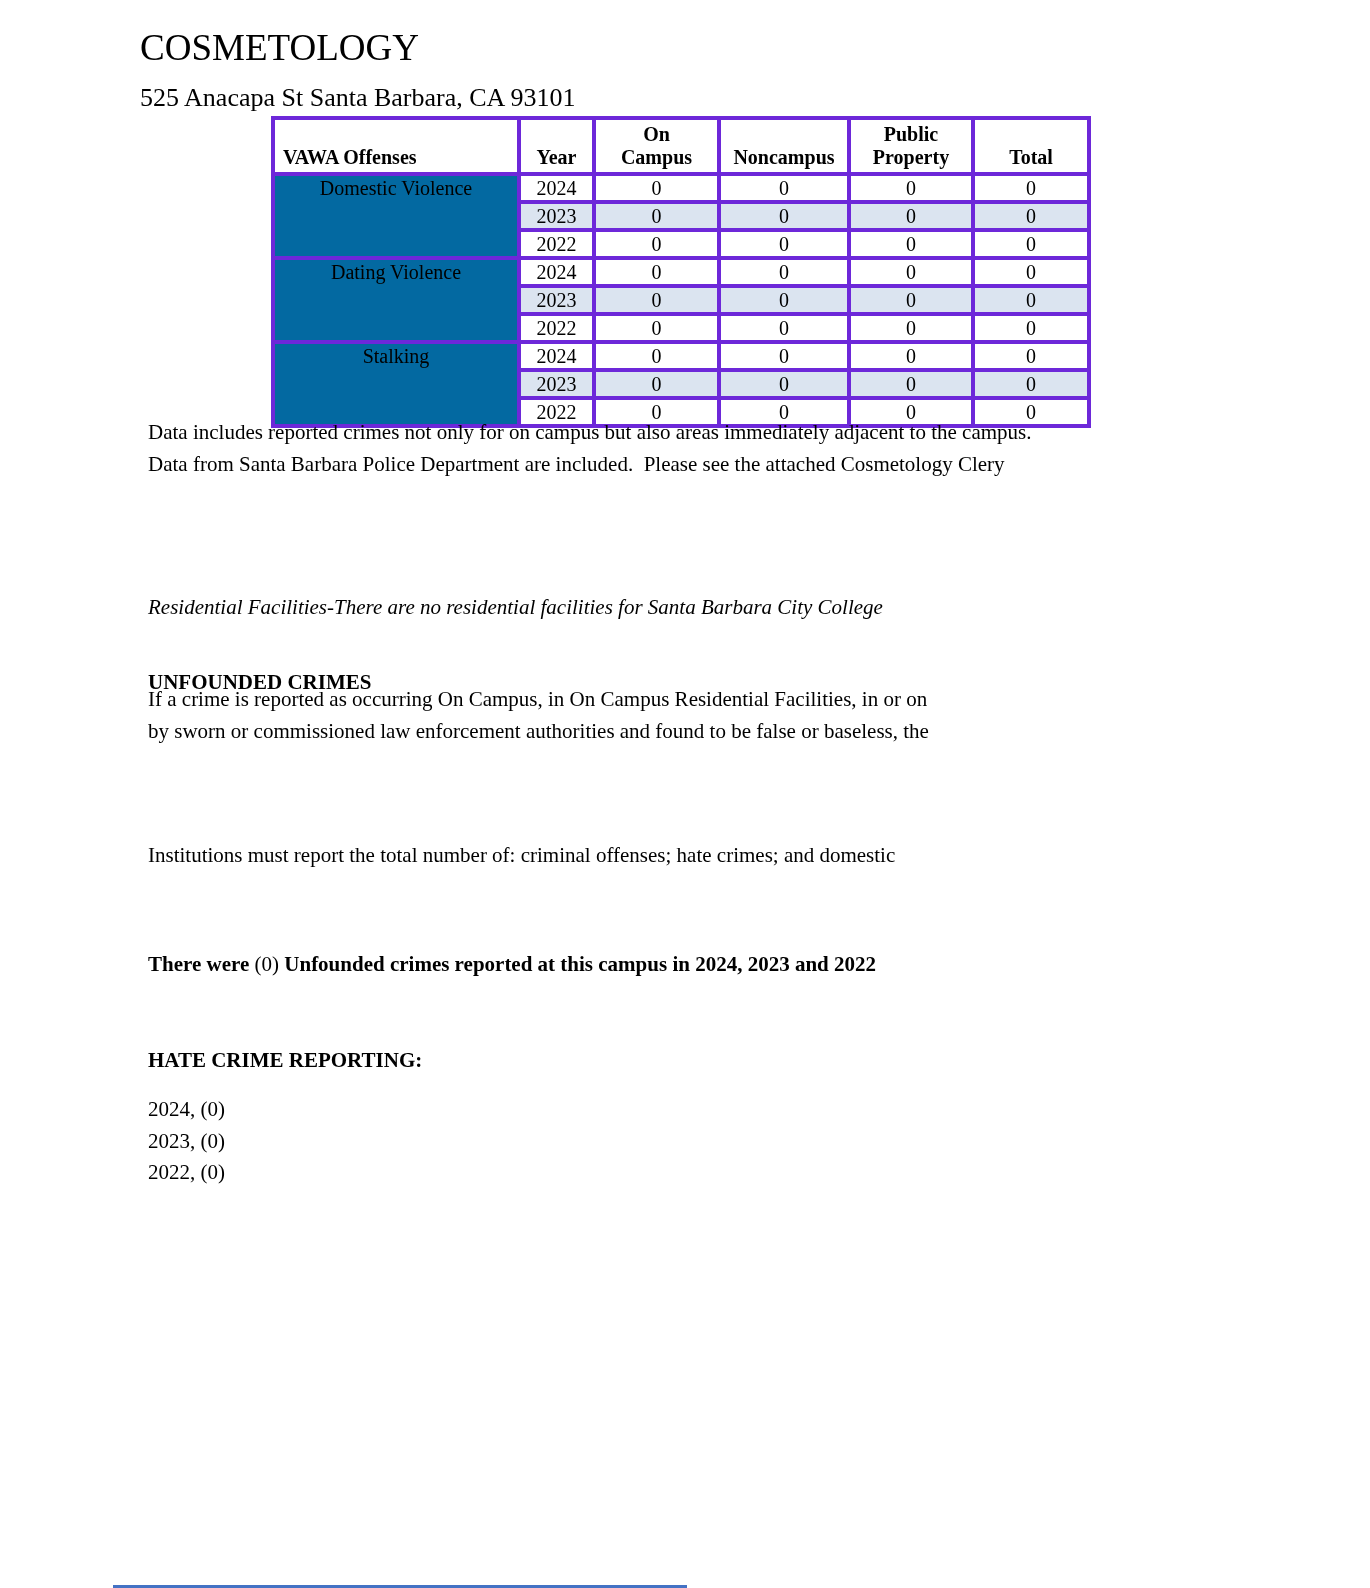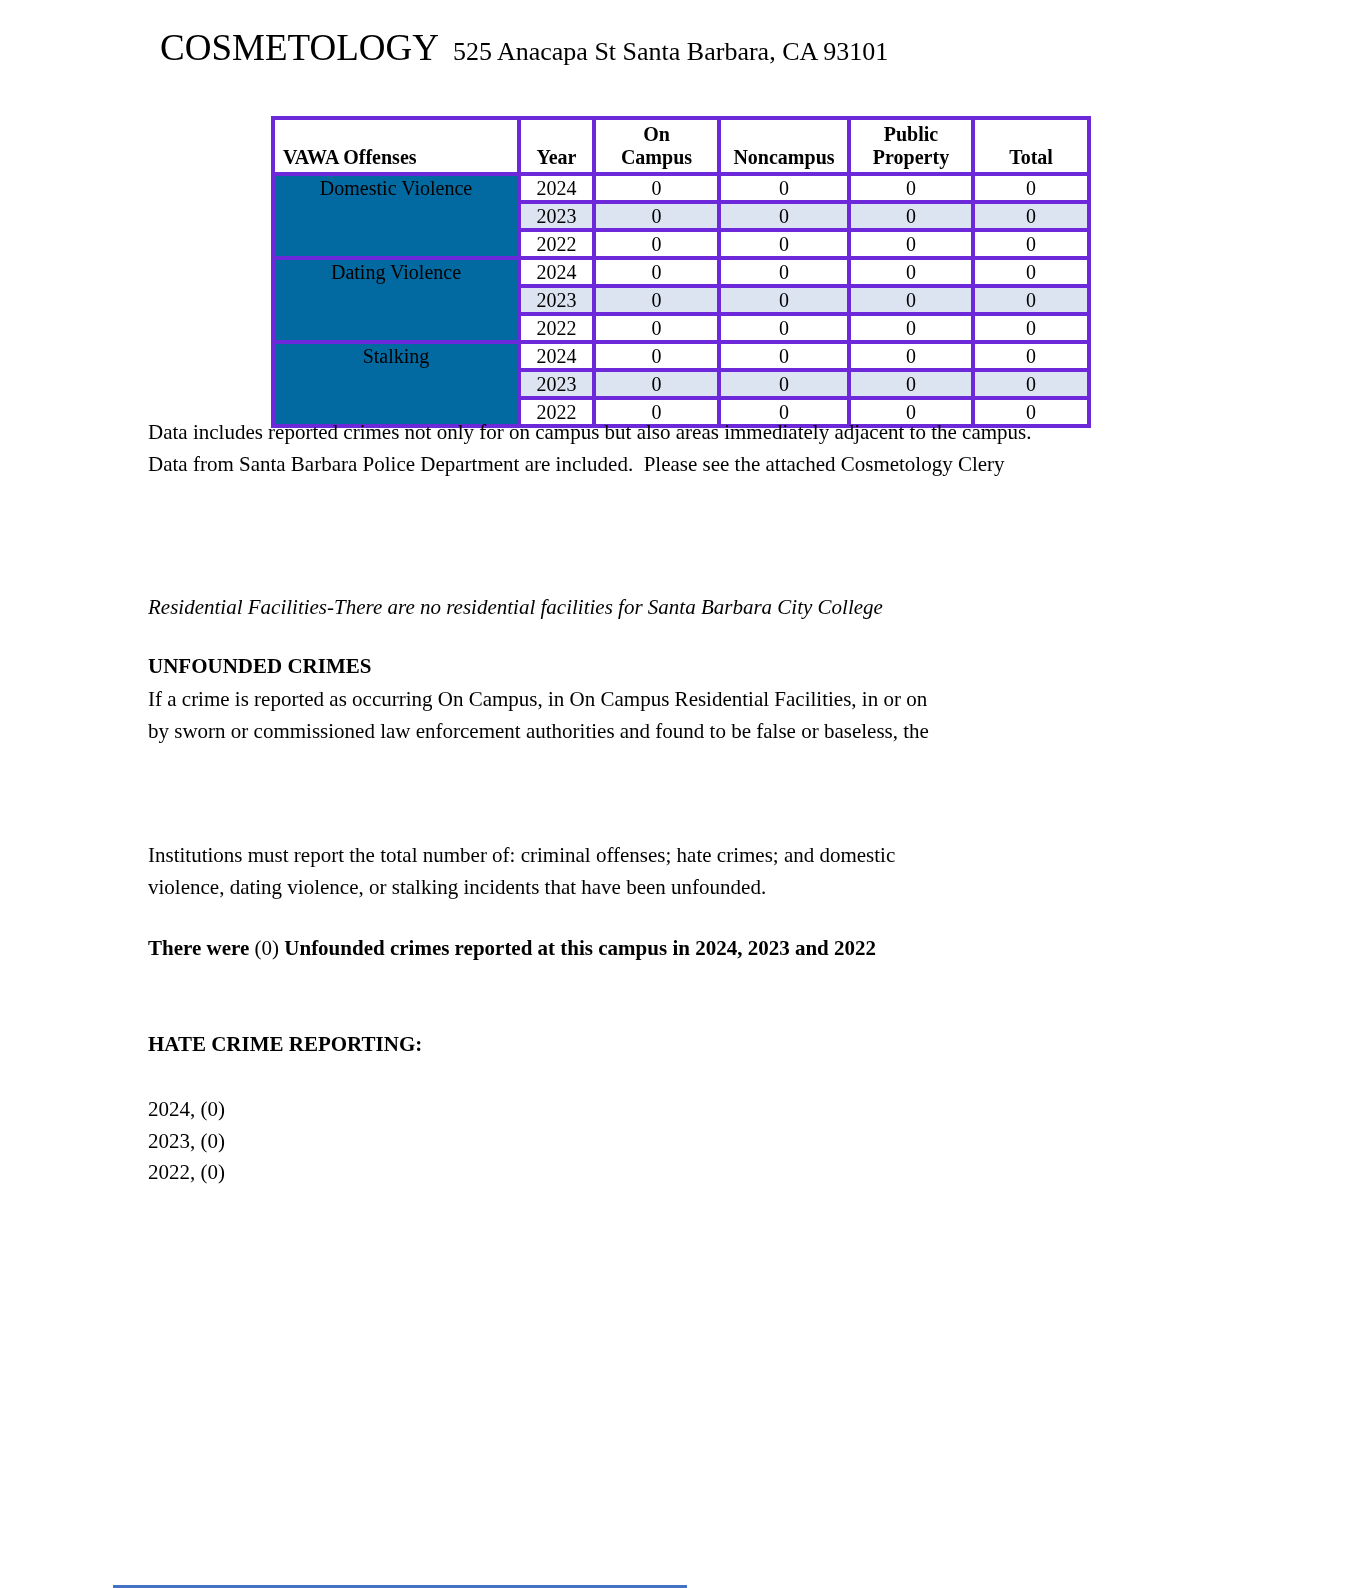--- a/index.html
+++ b/index.html
@@ -5,21 +5,21 @@
   html, body { margin:0; padding:0; }
   body {
     width:1370px; height:1588px;
     background:#ffffff; color:#000;
     font-family:"Liberation Serif", serif;
     position:relative; overflow:hidden;
   }
   .abs { position:absolute; }
 
   
-  .titlebar { left:160px; top:26px; display:flex; align-items:baseline; gap:14px; }
+  .titlebar { left:140px; top:26px; display:flex; align-items:baseline; gap:14px;flex-direction:column; }
   .title { font-size:37px; }
   .subtitle { font-size:26px; }
 
   
   .vawa-table {
     position:absolute; left:271px; top:116px;
     border-collapse:collapse; table-layout:fixed;
     border:2px solid #000;
   }
   .vawa-table th, .vawa-table td { border:4px solid #6d28d9; font-size:20px; }
@@ -32,21 +32,21 @@
   .vawa-table td { text-align:center; height:24px; padding:0 4px; }
   .vawa-table td.offense {
     text-align:center; vertical-align:top; padding:1px 8px; background:#0369a1;
   }
   .vawa-table tr.hl td.shaded { background:#dbe4f0;margin-top:42px; }
 
   
   .bodytext { font-size:21px; line-height:31.5px; }
   .line { white-space:pre; }
   .italic { font-style:italic; }
-  .bold { font-weight:bold; }
+  .bold { font-weight:bold;margin-top:16px; }
   .normal-weight { font-weight:normal; }
 
   .p-data-note   { left:148px; top:417px; }
   .p-residential { left:148px; top:592px; }
   .h-unfounded   { left:148px; top:651px; }
   .p-unfounded   { left:148px; top:684px; }
   .p-institutions{ left:148px; top:840px; }
   .p-statement   { left:148px; top:933px; }
   .h-hate        { left:148px; top:1029px; }
   .p-hate-years  { left:148px; top:1094px; }
@@ -163,21 +163,20 @@
 
 <div class="abs bodytext bold h-unfounded">UNFOUNDED CRIMES</div>
 
 <div class="abs bodytext p-unfounded">
   <div class="line">If a crime is reported as occurring On Campus, in On Campus Residential Facilities, in or on</div>
   <div class="line">by sworn or commissioned law enforcement authorities and found to be false or baseless, the</div>
 </div>
 
 <div class="abs bodytext p-institutions">
   <div class="line">Institutions must report the total number of: criminal offenses; hate crimes; and domestic</div>
-  <div class="line">violence, dating violence, or stalking incidents that have been unfounded.</div>
 </div>
 
 <div class="abs bodytext bold p-statement"><span>There were </span><span class="normal-weight">(0)</span><span> Unfounded crimes reported at this campus in 2024, 2023 and 2022</span></div>
 
 <div class="abs bodytext bold h-hate">HATE CRIME REPORTING:</div>
 
 <div class="abs bodytext p-hate-years">
   <div class="line">2024, (0)</div>
   <div class="line">2023, (0)</div>
   <div class="line">2022, (0)</div>

